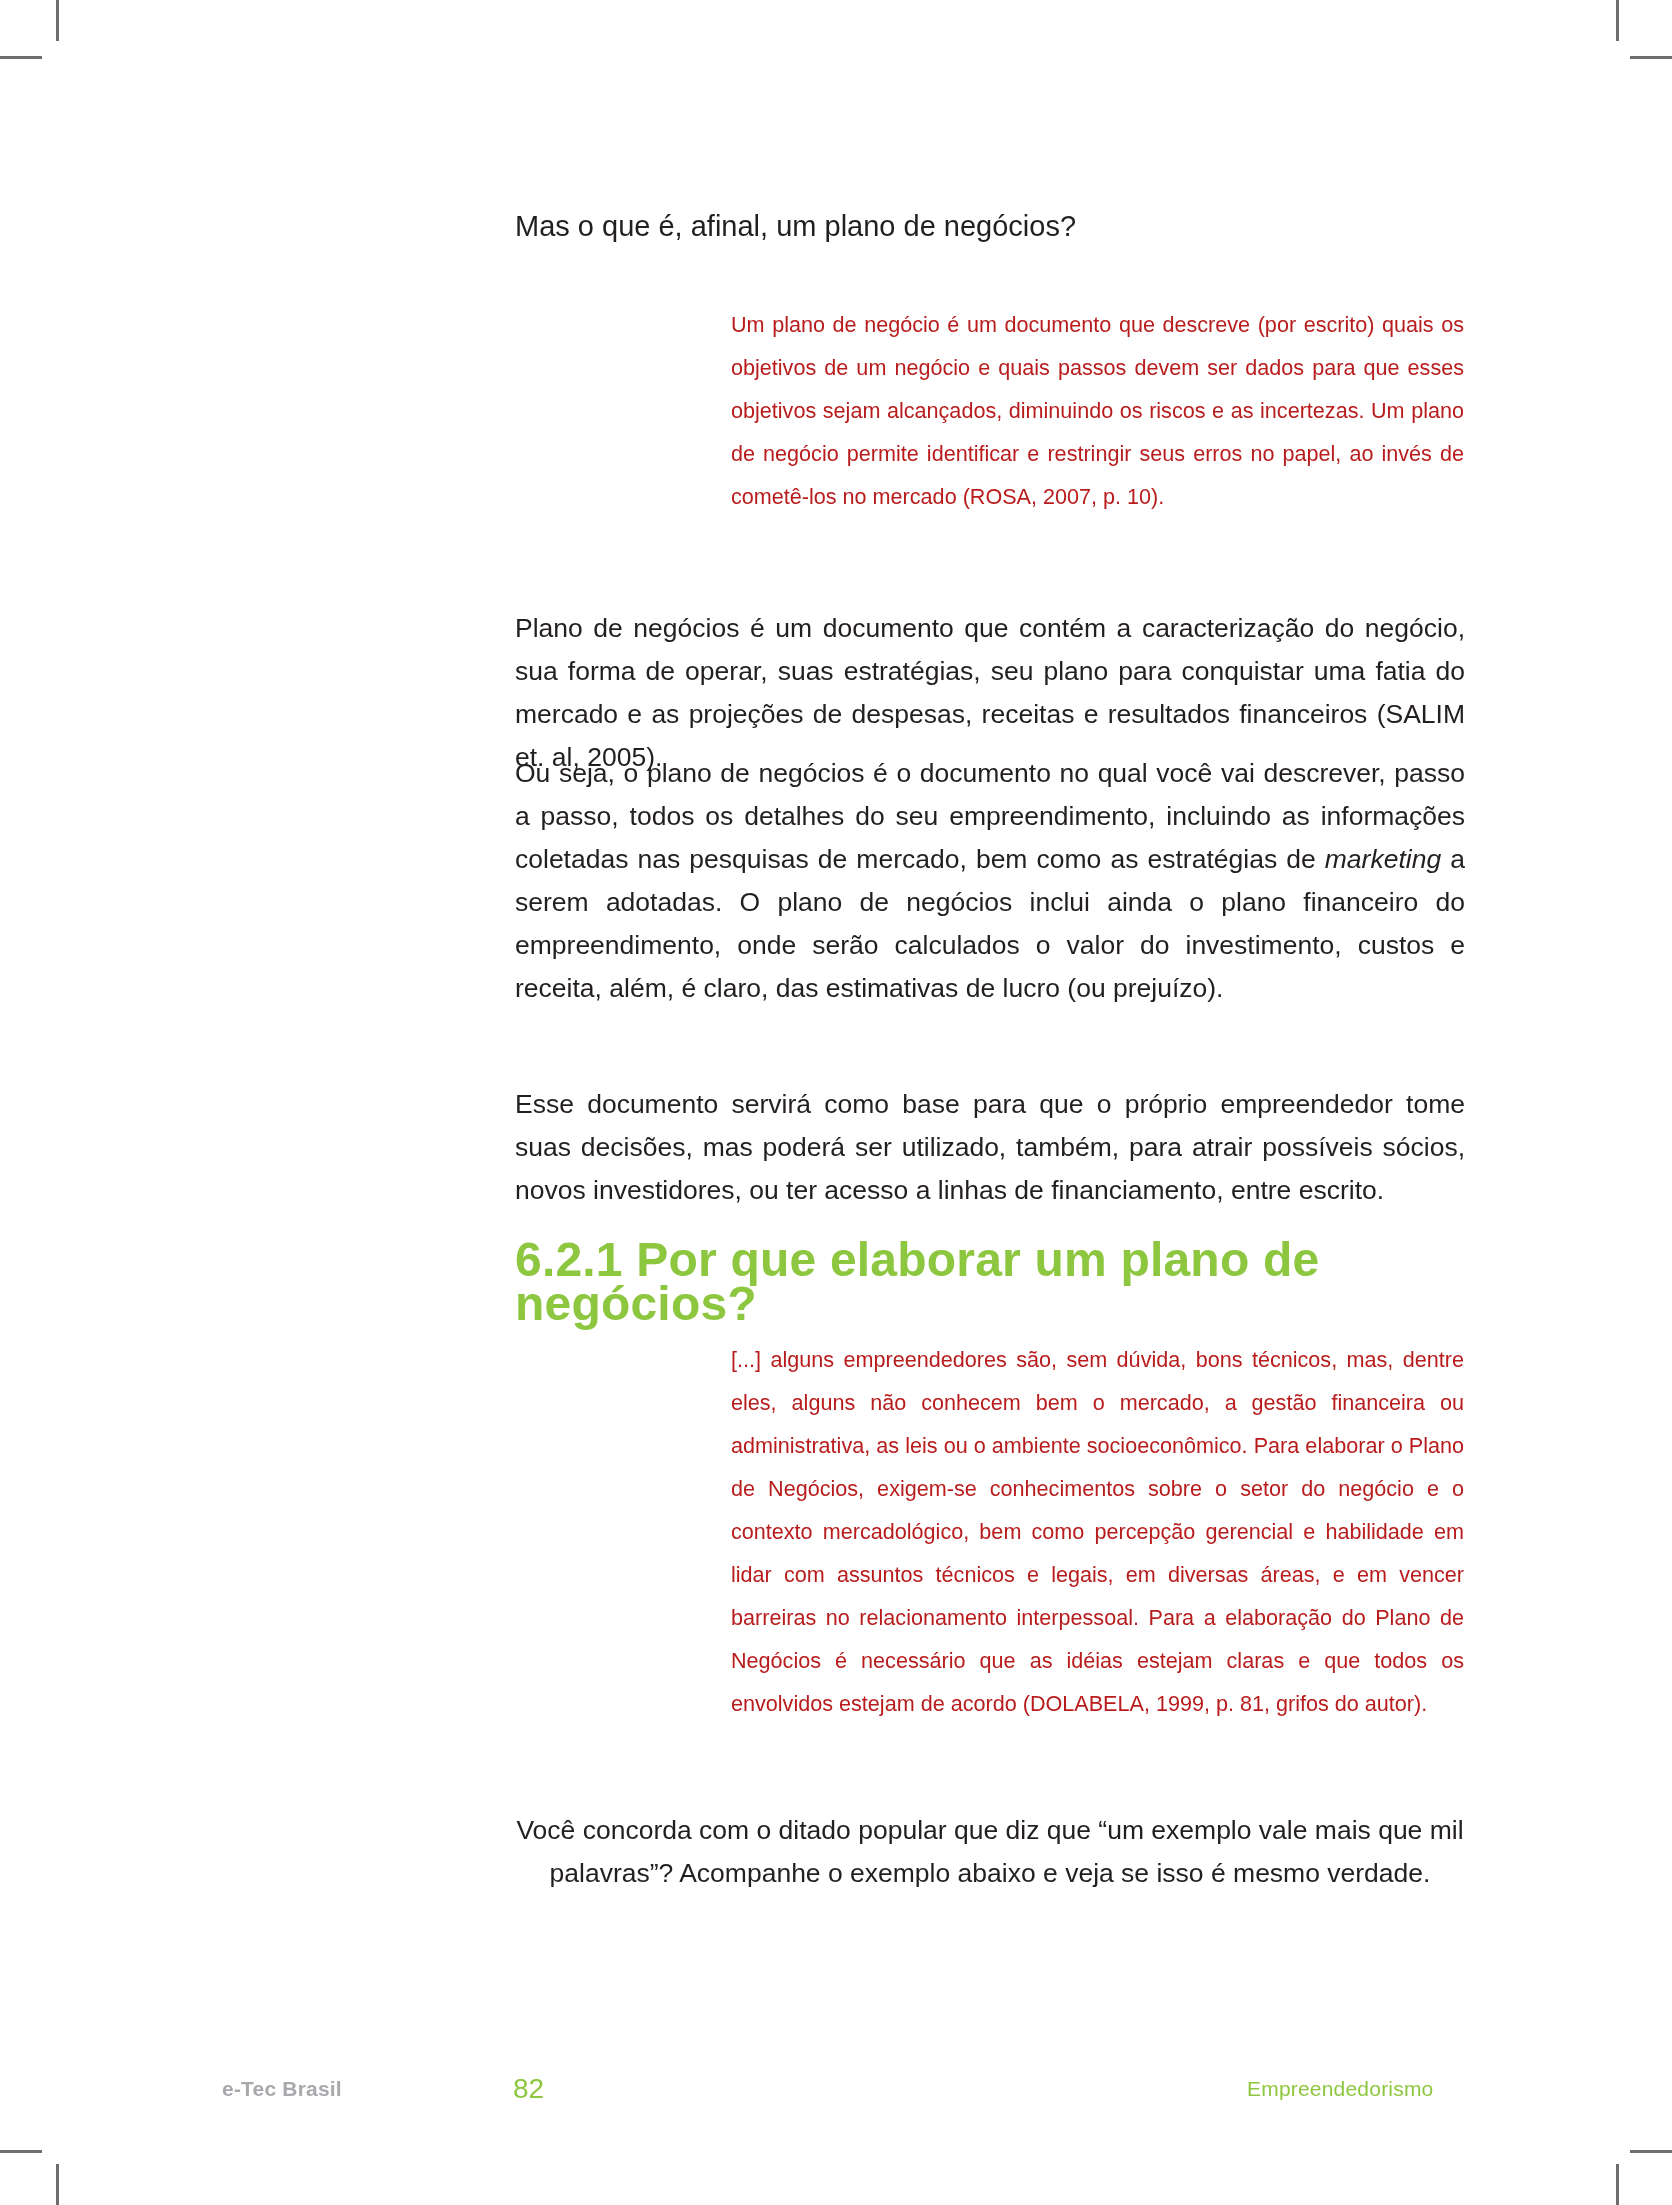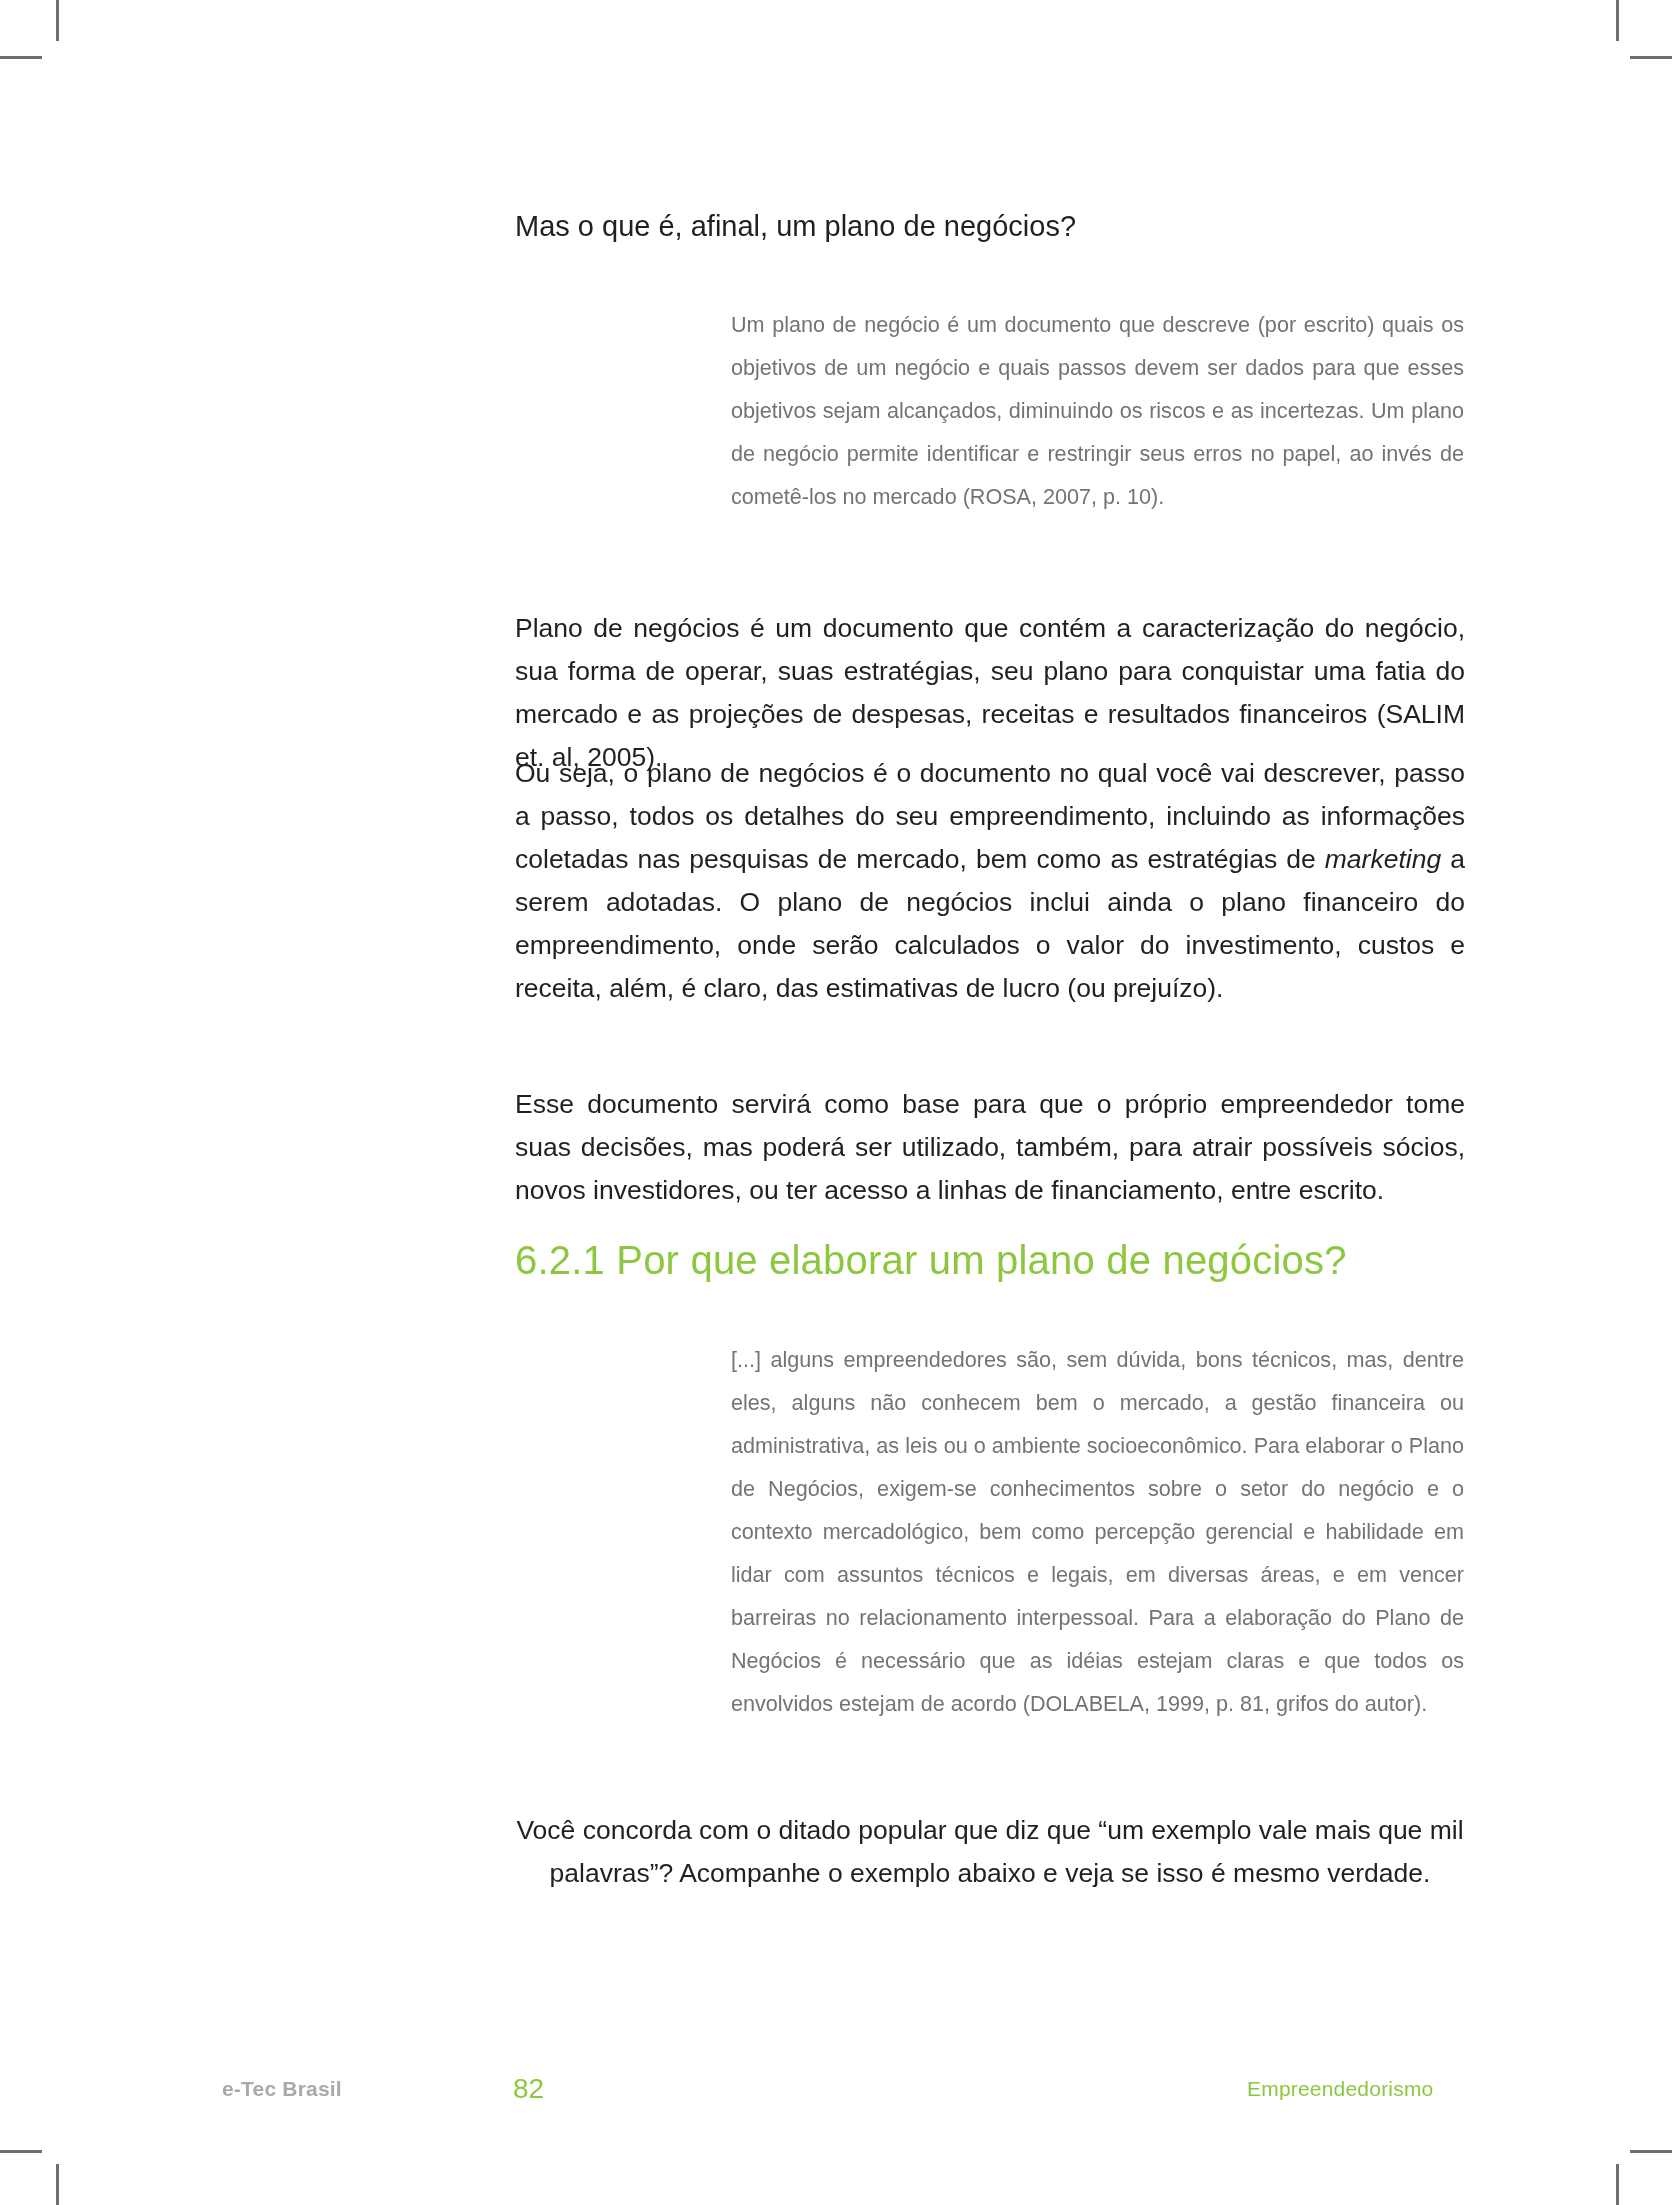--- a/index.html
+++ b/index.html
@@ -53,31 +53,31 @@
     text-align: justify;
   }
   .para.ragged { text-align: center; }
 
   .quote {
     position: absolute;
     left: 731px;
     width: 733px;
     font-size: 21.6px;
     line-height: 43px;
-    color: #737373;
+    color: #b91c1c;
     text-align: justify;
   }
 
   .h-section {
     position: absolute;
     left: 515px;
     width: 950px;
-    font-size: 40px;
+    font-size: 48px;
     line-height: 44px;
-    font-weight: normal;
+    font-weight: bold;
     color: #8dc63f;
     letter-spacing: 0.2px;
   }
 
   em.it { font-style: italic; }
 
   
   .footer { position: absolute; top: 2077px; left: 0; width: 1673px; height: 49px; padding-left: 20px; }
   .footer-left {
     position: absolute;

